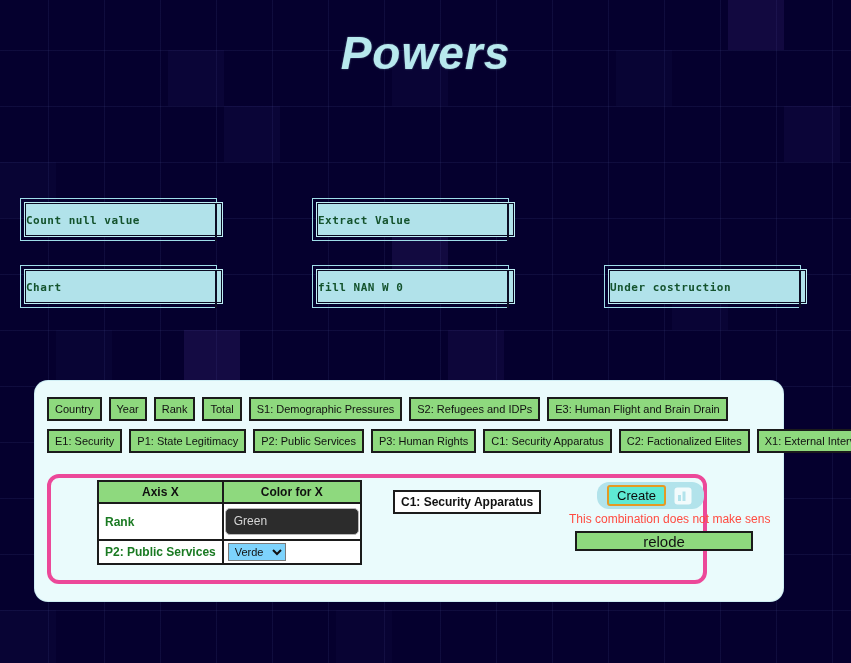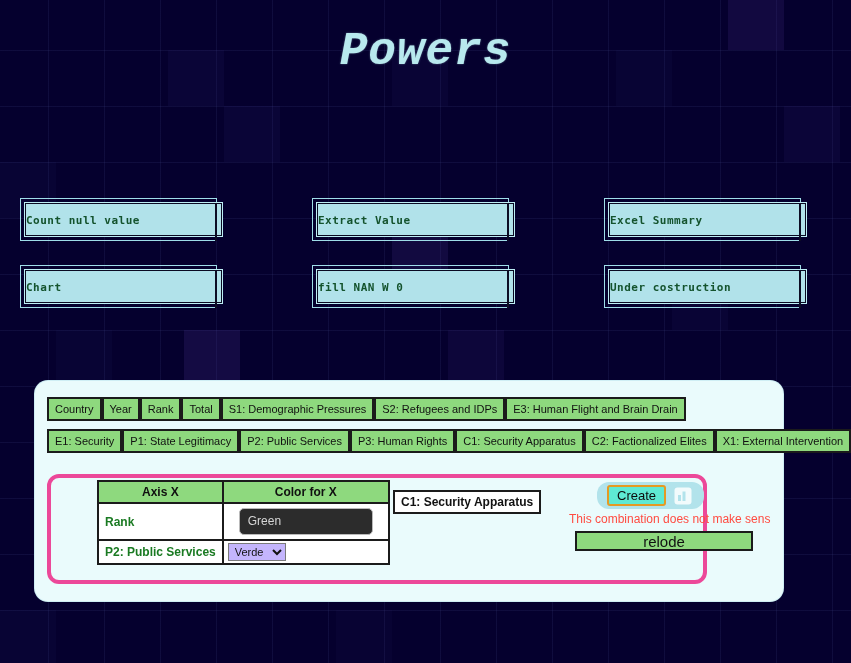--- a/index.html
+++ b/index.html
@@ -25,21 +25,21 @@
     pointer-events: none;
   }
   #bg-blocks { position: absolute; inset: 0; pointer-events: none; }
   .bg-block { position: absolute; width: 56px; height: 56px; }
 
   
   #title {
     position: absolute;
     top: 26px; left: 0; right: 0;
     text-align: center;
-    font-family: Liberation Mono, monospace;
+    font-family: Liberation Sans, sans-serif;
     font-style: italic;
     font-weight: bold;
     font-size: 46px;
     letter-spacing: 1px;
     color: #b8e9ee;
     text-shadow: 0 0 2px rgba(184,233,238,0.45);
   }
 
   
   #actions {
@@ -103,21 +103,21 @@
     border-radius: 13px;
     box-shadow: 0 0 0 1px #cfeef4;
   }
 
   
   #chips {
     position: absolute;
     left: 12px; top: 16px;
     width: 724px;
   }
-  .chip-row { display: flex; margin-bottom: 8px; }
+  .chip-row { display: flex; gap: 7px; margin-bottom: 8px; }
   .chip {
     background: #8ed97e;
     border: 2px solid #1b1b1b;
     color: #111;
     font-size: 11px;
     font-family: "Liberation Sans", sans-serif;
     line-height: 16px;
     padding: 2px 6px;
     cursor: pointer;
     white-space: nowrap;
@@ -153,21 +153,21 @@
   }
   .cell-green-label {
     color: #1a7a22;
     font-weight: bold;
     white-space: nowrap;
   }
 
   #tbl-x { left: 46px; top: 2px; }
   #tbl-x th.x-head { width: 100px; }
   #tbl-x th.c-head { width: 138px; }
-  #tbl-x td.color-cell { padding: 4px 15px; height: 30px; }
+  #tbl-x td.color-cell { padding: 4px 1px; height: 30px; }
   #tbl-x td.color-cell-2 { padding: 2px 4px; height: 24px; }
 
   #tbl-y { left: 342px; top: 12px; }
   #tbl-y th { width: 120px; }
   #tbl-y td { text-align: center; font-weight: bold; color: #111; white-space: nowrap; }
 
   
   .dark-select {
     display: block;
     width: 134px; height: 27px;
@@ -183,21 +183,21 @@
     appearance: none;
     -webkit-appearance: none;
     outline: none;
   }
   
   .plain-select {
     width: 58px; height: 18px;
     font-size: 11px;
     font-family: "Liberation Sans", sans-serif;
     border: 1px solid #7a7a7a;
-    background: #c4b5fd;
+    background: #7dd3fc;
     color: #111;
     padding: 0 2px;
     cursor: pointer;
   }
 
   
   #create-col {
     position: absolute;
     left: 518px; top: 4px;
     width: 190px;
@@ -275,25 +275,20 @@
 
   <div class="action-row">
     <div class="action-cell col-0">
       <div class="action-wrap">
         <button class="action-btn">Count null value</button>
       </div>
     </div>
     <div class="action-cell col-1">
       <div class="action-wrap">
         <button class="action-btn">Extract Value</button>
-      </div>
-    </div>
-    <div class="action-cell col-2">
-      <div class="action-wrap">
-        <button class="action-btn">Excel Summary</button>
       </div>
     </div>
   </div>
 
   <div class="action-row">
     <div class="action-cell col-0">
       <div class="action-wrap">
         <button class="action-btn">Chart</button>
       </div>
     </div>

